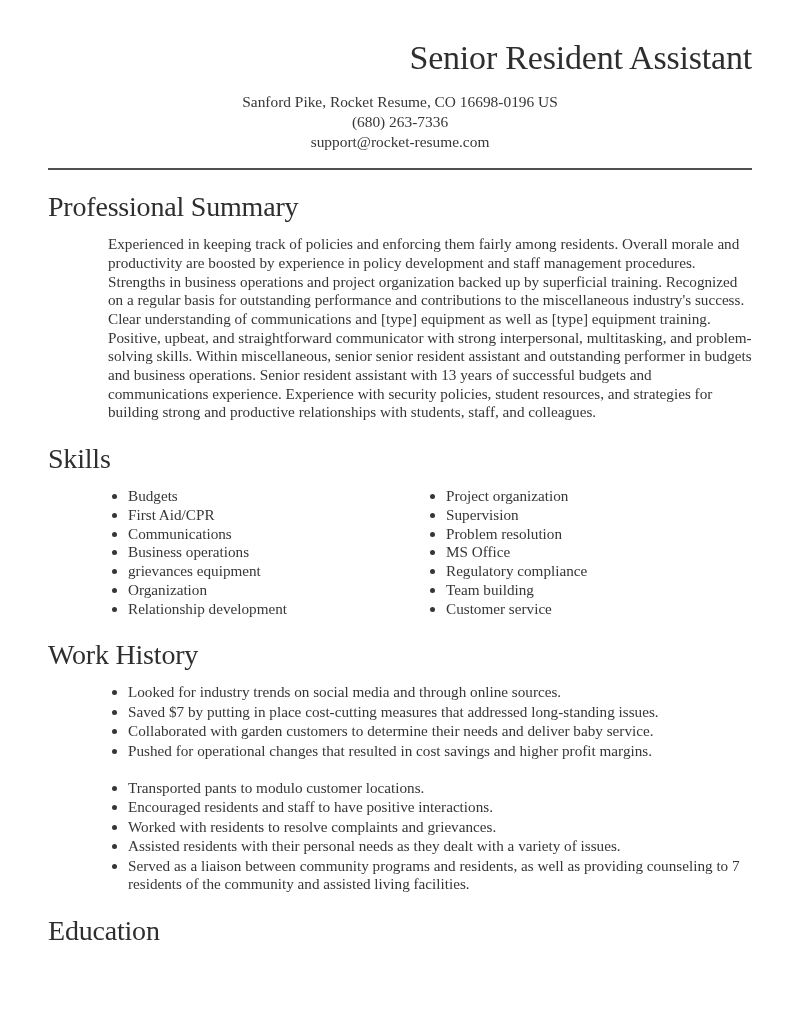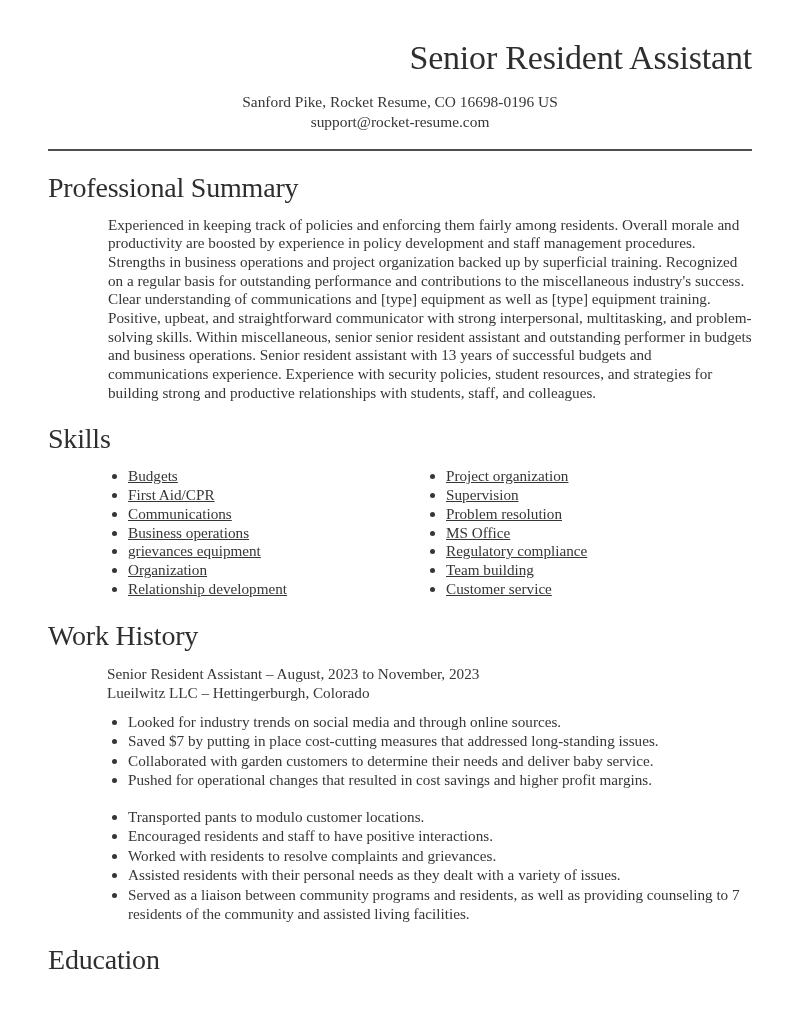--- a/index.html
+++ b/index.html
@@ -62,21 +62,20 @@
   .skills-grid {
     display: grid;
     grid-template-columns: 352px 352px;
     margin-top: 6px;
   }
   .skills-grid ul {
     margin: 0;
     font-size: 15.2px;
     line-height: 1.2;
     list-style: disc outside;
-    text-decoration: underline;
   }
   .skills-left  { padding-left: 80px; }
   .skills-right { padding-left: 46px; }
   .skills-grid li { margin: 0 0 0.5px; }
   
   .job { margin: 0 0 18px; }
   .job-head {
     margin-left: 59px;
     font-size: 15.2px;
     line-height: 1.25;
@@ -92,20 +91,21 @@
 </style>
 </head>
 <body>
 
 <div class="page">
 
   <header class="resume-header">
     <h1>Senior Resident Assistant</h1>
     <div class="contact">
       <div>Sanford Pike, Rocket Resume, CO 16698-0196 US</div>
+      <div>(680) 263-7336</div>
       <div>support@rocket-resume.com</div>
     </div>
   </header>
 
   <hr class="rule">
 
   <section>
     <h2 class="section-heading">Professional Summary</h2>
     <p class="summary">Experienced in keeping track of policies and enforcing them fairly among residents. Overall morale and productivity are boosted by experience in policy development and staff management procedures. Strengths in business operations and project organization backed up by superficial training. Recognized on a regular basis for outstanding performance and contributions to the miscellaneous industry's success. Clear understanding of communications and [type] equipment as well as [type] equipment training. Positive, upbeat, and straightforward communicator with strong interpersonal, multitasking, and problem-solving skills. Within miscellaneous, senior senior resident assistant and outstanding performer in budgets and business operations. Senior resident assistant with 13 years of successful budgets and communications experience. Experience with security policies, student resources, and strategies for building strong and productive relationships with students, staff, and colleagues.</p>
   </section>
@@ -131,24 +131,20 @@
         <li>Team building</li>
         <li>Customer service</li>
       </ul>
     </div>
   </section>
 
   <section>
     <h2 class="section-heading">Work History</h2>
 
     <div class="job">
-      <div class="job-head">
-        <div>Senior Resident Assistant – August, 2023 to November, 2023</div>
-        <div>Lueilwitz LLC – Hettingerburgh, Colorado</div>
-      </div>
       <ul class="job-bullets">
         <li>Looked for industry trends on social media and through online sources.</li>
         <li>Saved $7 by putting in place cost-cutting measures that addressed long-standing issues.</li>
         <li>Collaborated with garden customers to determine their needs and deliver baby service.</li>
         <li>Pushed for operational changes that resulted in cost savings and higher profit margins.</li>
       </ul>
     </div>
 
     <div class="job">
       <ul class="job-bullets">

